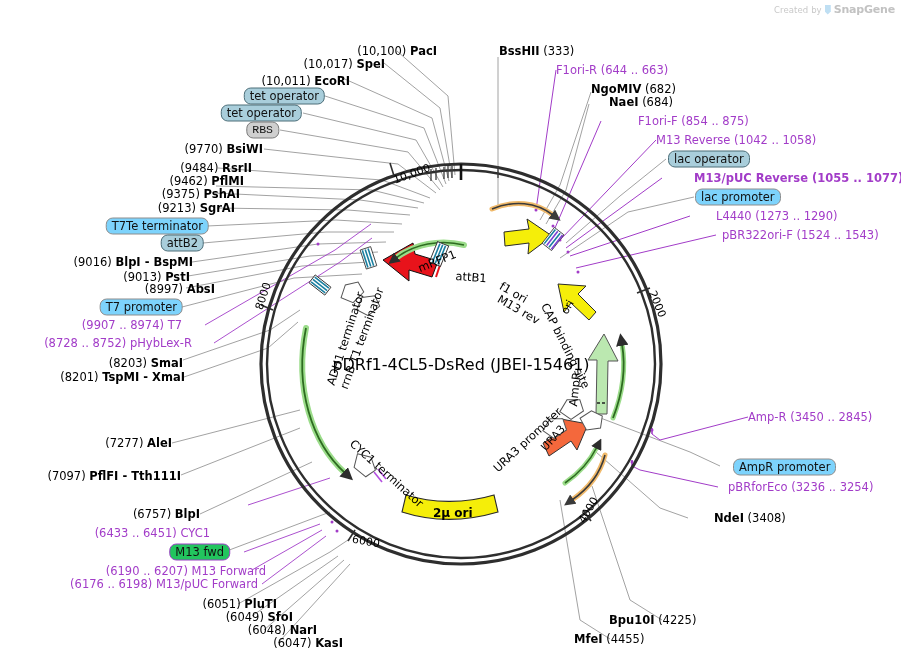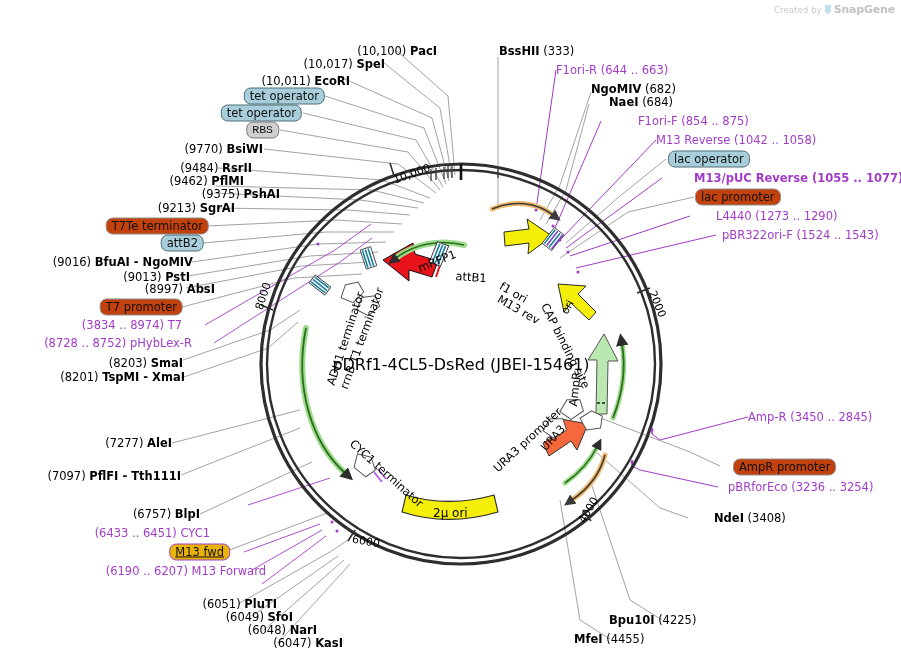--- a/index.html
+++ b/index.html
@@ -66,22 +66,22 @@
     border-radius: 7px;
     border: 1px solid #888;
     background: #ffffff;
     color: #111;
     line-height: 14px;
   }
   .pill.r { transform: translate(-100%, -50%); }
   .pill.l { transform: translate(0, -50%); }
   .pill.blue  { background: #a9cedb; border-color: #4c6e79; }
   .pill.gray  { background: #cfcfcf; border-color: #7a7a7a; }
-  .pill.violet{ background: #eab308; border-color: #9b3fc4; text-decoration: underline; }
-  .pill.white { background: #c2410c; border-color: #8d8d8d; }
+  .pill.violet{ background: #22c55e; border-color: #9b3fc4; }
+  .pill.white { background: #7dd3fc; border-color: #8d8d8d; }
 
   
   #art { position: absolute; left: 0; top: 0; }
 
   
   .maplbl {
     position: absolute;
     font-size: 11.5px;
     white-space: nowrap;
     color: #000;
@@ -354,21 +354,21 @@
   <div class="maplbl" style="left:351px; top:539px; transform: rotate(10deg) translate(0,-50%); font-size:11px;">6000</div>
   <div class="maplbl" style="left:265px; top:305px; transform: rotate(-72deg) translate(0,-50%); font-size:11px;">8000</div>
   <div class="maplbl" style="left:396px; top:180px; transform: rotate(-20deg) translate(0,-50%); font-size:11px;">10,000</div>
 
   <div class="maplbl" style="left:421px; top:268px; transform: rotate(-22deg) translate(0,-50%);">mRFP1</div>
   <div class="maplbl" style="left:455px; top:276px; transform: rotate(4deg) translate(0,-50%);">attB1</div>
 
   <div class="maplbl" style="left:337px; top:380px; transform: rotate(-72deg) translate(0,-50%);">ADH1 terminator</div>
   <div class="maplbl" style="left:350px; top:384px; transform: rotate(-70deg) translate(0,-50%);">rrnB T1 terminator</div>
   <div class="maplbl" style="left:347px; top:440px; transform: rotate(42deg) translate(0,-50%);">CYC1 terminator</div>
-  <div class="maplbl" style="left:433px; top:506px; font-size:12px;">2µ ori</div>
+  <div class="maplbl" style="left:433px; top:506px; font-size:12px;font-weight:bold;">2µ ori</div>
   <div class="maplbl" style="left:500px; top:468px; transform: rotate(-43deg) translate(0,-50%);">URA3 promoter</div>
   <div class="maplbl" style="left:548px; top:447px; transform: rotate(-48deg) translate(0,-50%); font-size:11px;">URA3</div>
   <div class="maplbl" style="left:580px; top:400px; transform: rotate(-84deg) translate(0,-50%);">AmpR</div>
 
   <div class="maplbl" style="left:570px; top:310px; transform: rotate(-62deg) translate(0,-50%); font-size:11px;">ori</div>
   <div class="maplbl" style="left:538px; top:300px; transform: rotate(63deg) translate(0,-50%);">CAP binding site</div>
   <div class="maplbl" style="left:497px; top:284px; transform: rotate(30deg) translate(0,-50%);">f1 ori</div>
   <div class="maplbl" style="left:495px; top:297px; transform: rotate(30deg) translate(0,-50%);">M13 rev</div>
 
   <div id="center-title">
@@ -397,49 +397,49 @@
     <span class="enz">BsiWI</span>
   </div>
   <div class="lbl r" style="left:252px; top:168px;">
     <span class="pos">(9484)</span>
     <span class="enz">RsrII</span>
   </div>
   <div class="lbl r" style="left:244px; top:181px;text-align:right;">
     <span class="pos">(9462)</span>
     <span class="enz">PflMI</span>
   </div>
-  <div class="lbl r" style="left:240px; top:194px;margin-left:40px;">
+  <div class="lbl r" style="left:240px; top:194px;">
     <span class="pos">(9375)</span>
     <span class="enz">PshAI</span>
   </div>
   <div class="lbl r" style="left:235px; top:208px;">
     <span class="pos">(9213)</span>
     <span class="enz">SgrAI</span>
   </div>
 
   <div class="pill r white" style="left:209px; top:226px;">T7Te terminator</div>
   <div class="pill r blue" style="left:204px; top:243px;">attB2</div>
 
   <div class="lbl r" style="left:193px; top:262px;">
     <span class="pos">(9016)</span>
-    <span class="enz">BfuAI  - NgoMIV</span>
+    <span class="enz">BlpI  - BspMI</span>
   </div>
   <div class="lbl r" style="left:190px; top:277px;">
     <span class="pos">(9013)</span>
     <span class="enz">PstI</span>
   </div>
   <div class="lbl r" style="left:187px; top:289px;margin-left:28px;">
     <span class="pos">(8997)</span>
     <span class="enz">AbsI</span>
   </div>
 
   <div class="pill r white" style="left:183px; top:307px;">T7 promoter</div>
 
   <div class="lbl r primer" style="left:182px; top:325px;">
-    <span class="rng">(3834 .. 8974)</span>
+    <span class="rng">(9907 .. 8974)</span>
     <span>T7</span>
   </div>
   <div class="lbl r primer" style="left:192px; top:343px;">
     <span class="rng">(8728 .. 8752)</span>
     <span>pHybLex-R</span>
   </div>
 
   <div class="lbl r" style="left:183px; top:363px;">
     <span class="pos">(8203)</span>
     <span class="enz">SmaI</span>
@@ -465,20 +465,24 @@
     <span class="rng">(6433 .. 6451)</span>
     <span>CYC1</span>
   </div>
 
   <div class="pill r violet" style="left:230px; top:552px;">M13 fwd</div>
 
   <div class="lbl r primer" style="left:266px; top:571px;">
     <span class="rng">(6190 .. 6207)</span>
     <span>M13 Forward</span>
   </div>
+  <div class="lbl r primer" style="left:258px; top:584px;">
+    <span class="rng">(6176 .. 6198)</span>
+    <span>M13/pUC Forward</span>
+  </div>
 
   <div class="lbl r" style="left:277px; top:604px;">
     <span class="pos">(6051)</span>
     <span class="enz">PluTI</span>
   </div>
   <div class="lbl r" style="left:293px; top:617px;">
     <span class="pos">(6049)</span>
     <span class="enz">SfoI</span>
   </div>
   <div class="lbl r" style="left:317px; top:630px;">

